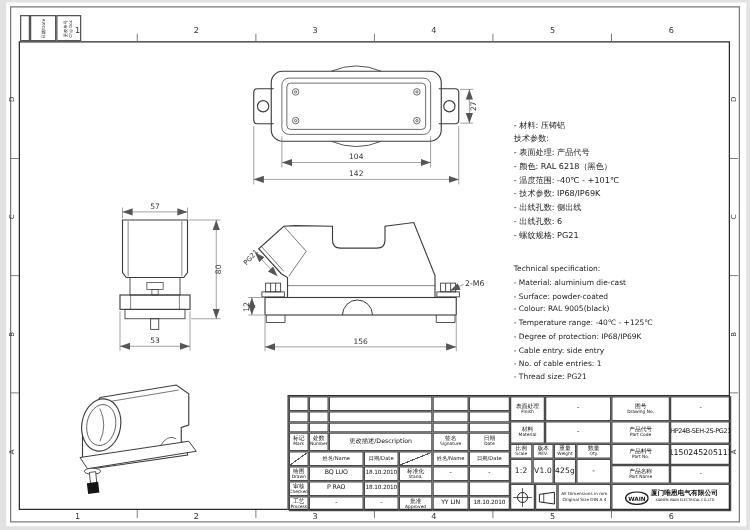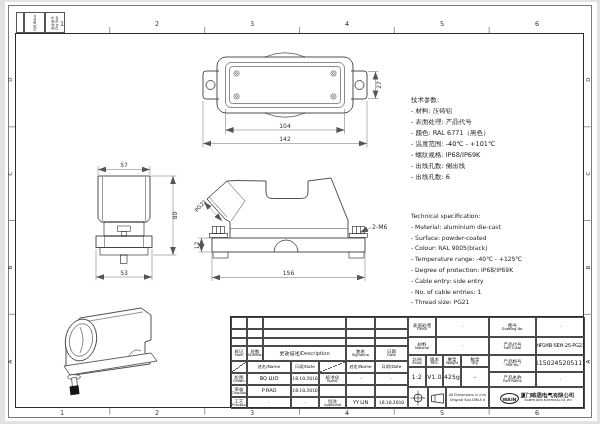--- a/index.html
+++ b/index.html
@@ -210,28 +210,29 @@
       <ellipse cx="81" cy="340" rx="15.5" ry="21" transform="rotate(10 81 340)" fill="#fff"></ellipse>
       <ellipse cx="81" cy="340" rx="11.5" ry="16.5" transform="rotate(10 81 340)" fill="none" stroke-width="0.6"></ellipse>
       <path d="M80,327 Q86,340 80,353" fill="none" stroke-width="0.6"></path>
       <ellipse cx="74" cy="377" rx="6.5" ry="2.4" fill="#fff" stroke-width="0.7"></ellipse>
       <path d="M71.5,378 L76.5,377.3 L77.5,387 L72.5,387.7 Z" fill="#fff" stroke-width="0.7"></path>
       <path d="M69.5,386.5 L78.5,385.3 L79.5,394 L70.5,395.2 Z" fill="#151515" stroke="none"></path>
     </g>
   </svg>
 
   <div class="abs" style="left:411px;top:95px;width:160px;">
+    <div class="spec cnspec">- 材料: 压铸铝</div>
     <div class="spec cnspec">技术参数:</div>
-    <div class="spec cnspec">- 材料: 压铸铝</div>
     <div class="spec cnspec">- 表面处理: 产品代号</div>
-    <div class="spec cnspec">- 颜色: RAL 6771（黑色）</div>
+    <div class="spec cnspec">- 颜色: RAL 6218（黑色）</div>
     <div class="spec cnspec">- 温度范围: -40℃ - +101℃</div>
-    <div class="spec cnspec">- 螺纹规格: IP68/IP69K</div>
+    <div class="spec cnspec">- 技术参数: IP68/IP69K</div>
     <div class="spec cnspec">- 出线孔数: 侧出线</div>
     <div class="spec cnspec">- 出线孔数: 6</div>
+    <div class="spec cnspec">- 螺纹规格: PG21</div>
   </div>
   <div class="abs" style="left:411px;top:211px;width:160px;">
     <div class="spec enspec">Technical specification:</div>
     <div class="spec enspec">- Material: aluminium die-cast</div>
     <div class="spec enspec">- Surface: powder-coated</div>
     <div class="spec enspec">- Colour: RAL 9005(black)</div>
     <div class="spec enspec">- Temperature range: -40℃ - +125℃</div>
     <div class="spec enspec">- Degree of protection: IP68/IP69K</div>
     <div class="spec enspec">- Cable entry: side entry</div>
     <div class="spec enspec">- No. of cable entries: 1</div>

